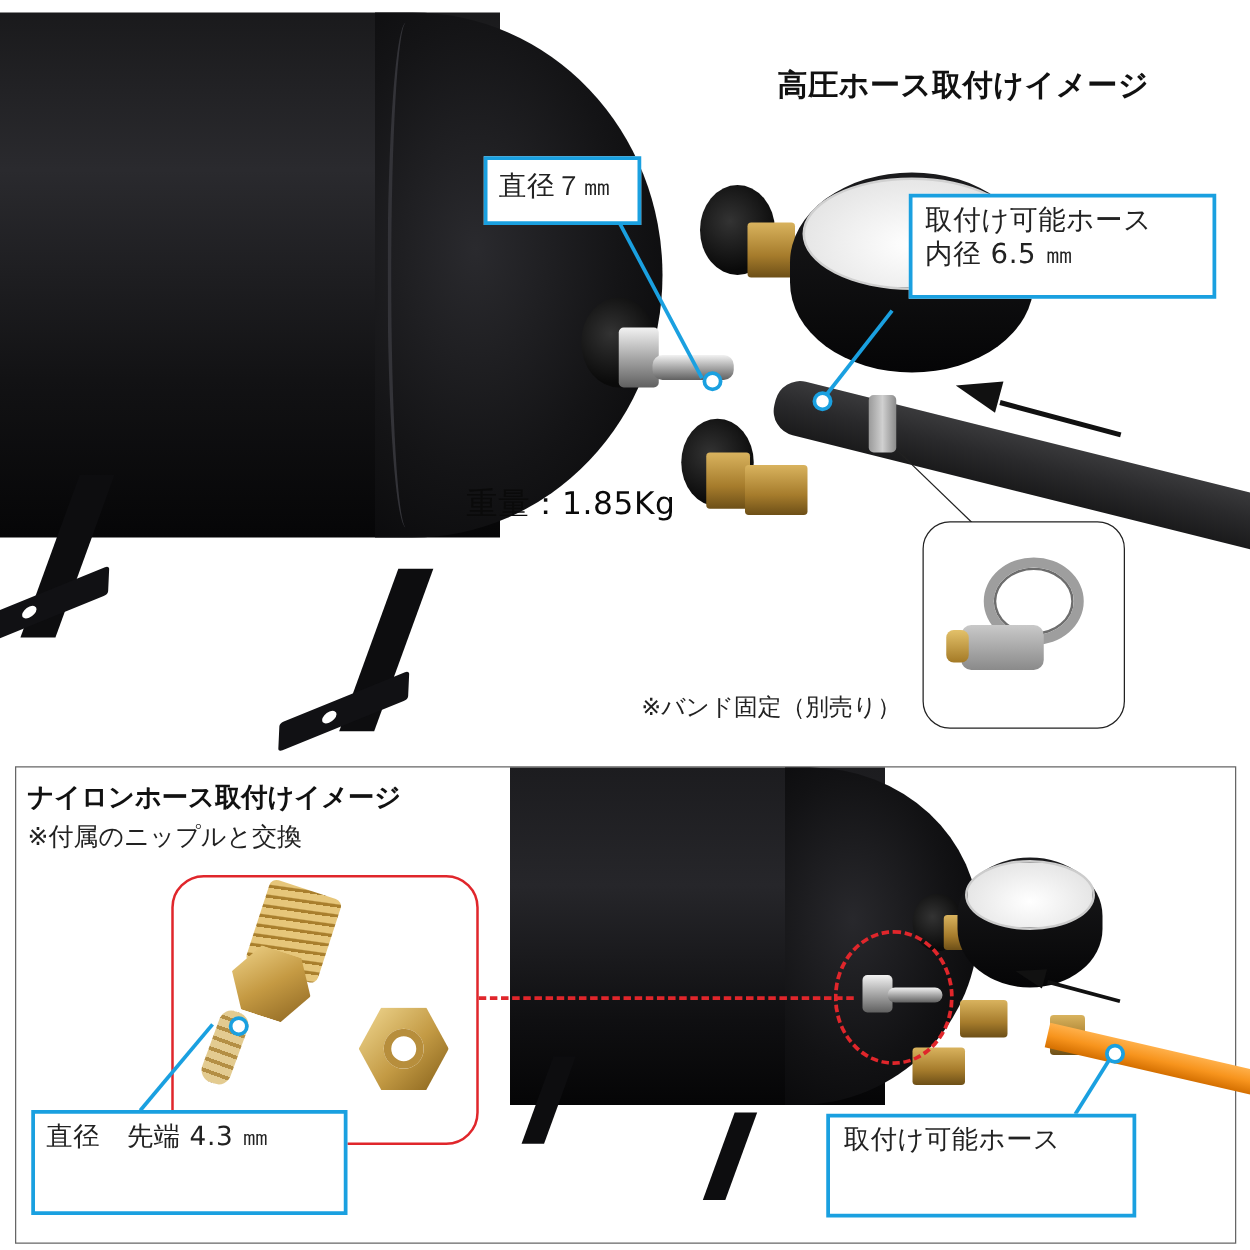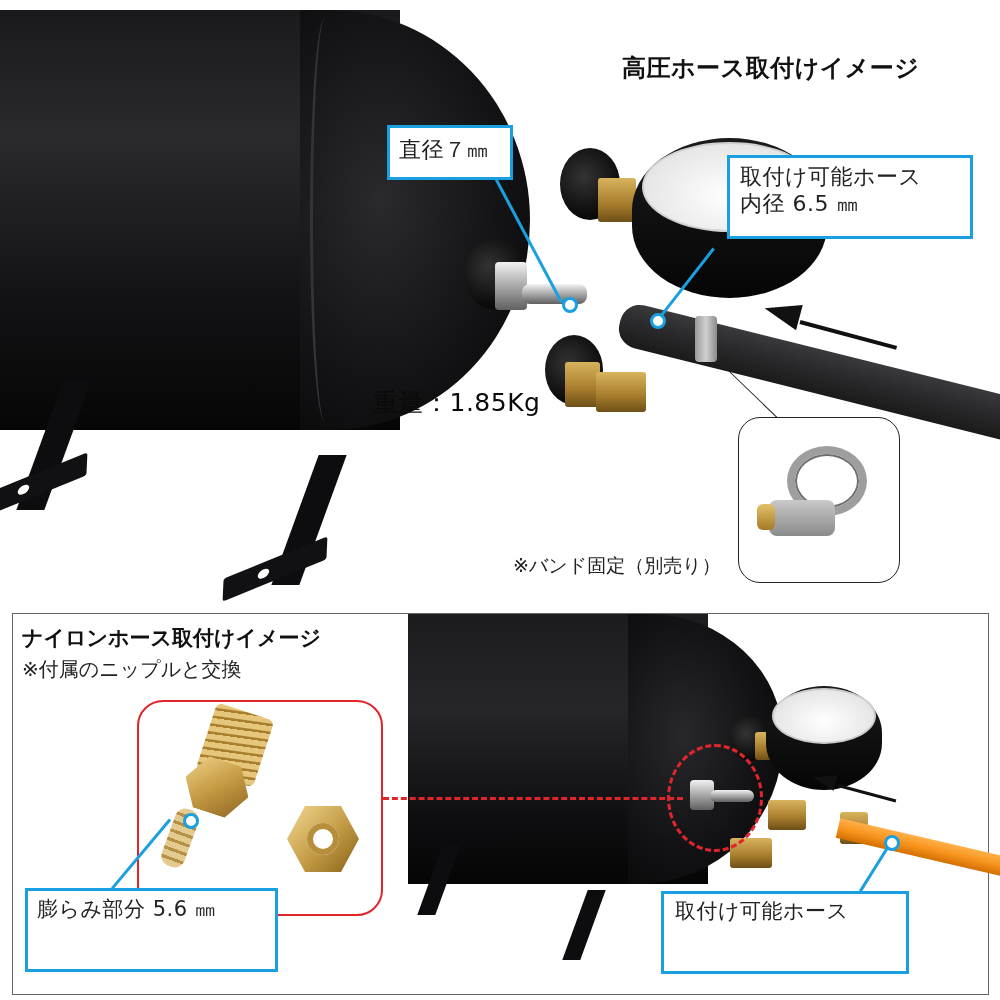--- a/index.html
+++ b/index.html
@@ -287,20 +287,20 @@
 <div class="nut"></div>
 <div class="red-dash"></div>
 <div class="red-circle"></div>
 
 <div class="title-bottom">ナイロンホース取付けイメージ</div>
 <div class="sub-bottom">※付属のニップルと交換</div>
 
 <div class="leader-blue" style="left:112px;top:887px;width:90px;transform:rotate(-50deg);"></div>
 <div class="dot-blue" style="left:183px;top:813px;"></div>
 <div class="callout callout-bl">
-  <div>膨らみ部分 5.6 ㎜</div>
+  <div>直径　先端 4.3 ㎜</div>
 </div>
 
 <div class="leader-blue" style="left:860px;top:890px;width:58px;transform:rotate(-58deg);"></div>
 <div class="dot-blue" style="left:884px;top:835px;"></div>
 <div class="callout callout-br">
   <div>取付け可能ホース</div>
 </div>
 
 </body></html>

